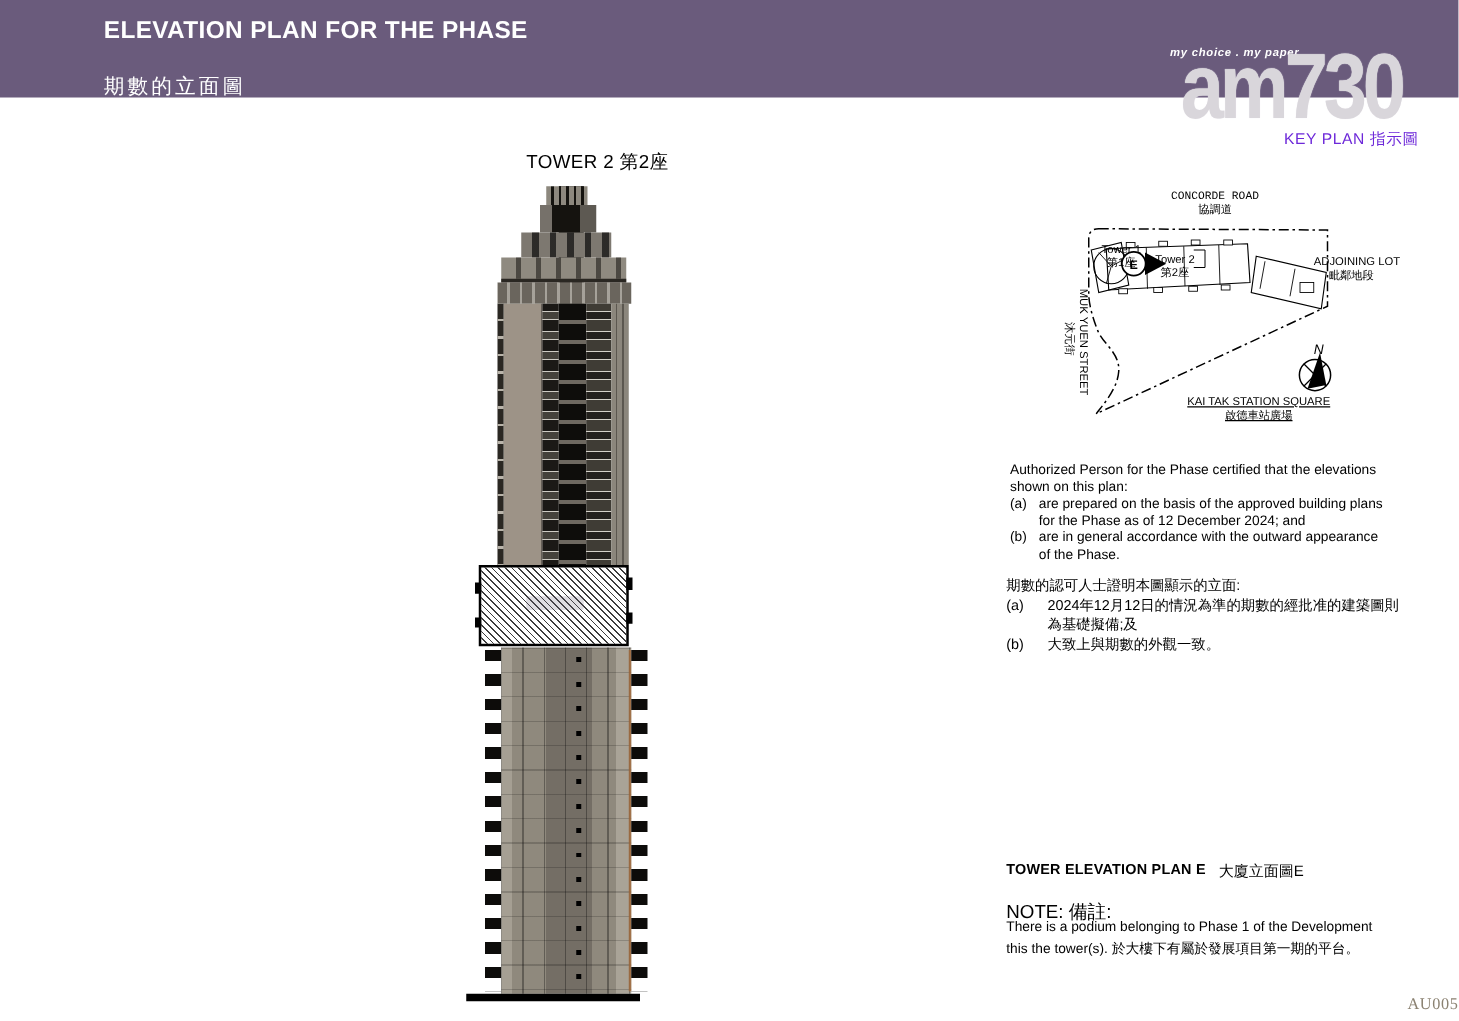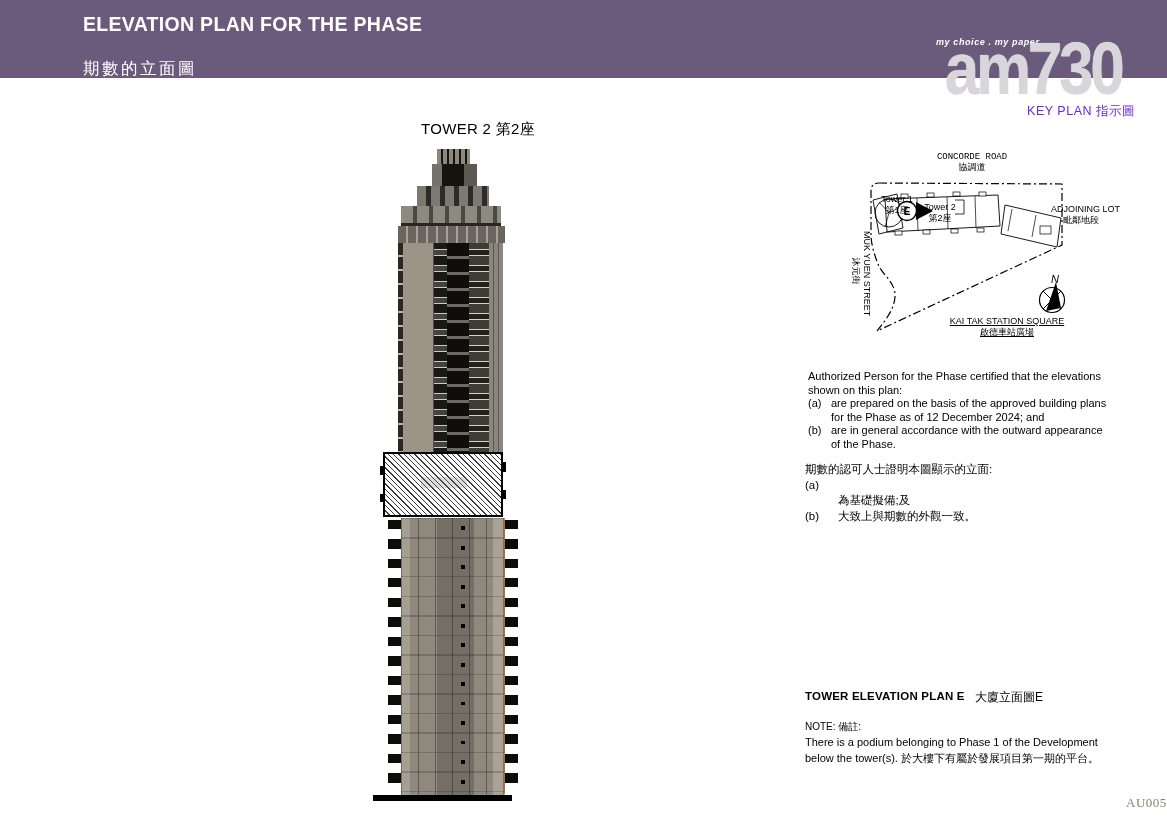--- a/index.html
+++ b/index.html
@@ -89,21 +89,21 @@
   #cert-en { left:808px; top:370px; width:370px; }
   #cert-en .row { display:flex; }
   #cert-en .tag { width:23px; flex:none; }
   #cert-en .cont { padding-left:23px; }
   #cert-zh { left:805px; top:462px; width:370px; font-size:11.5px; line-height:15.5px; }
   #cert-zh .row { display:flex; }
   #cert-zh .tag { width:33px; flex:none; }
   #cert-zh .cont { padding-left:33px; }
   #plan-caption-en { left:805px; top:690px; font-size:11.5px; font-weight:bold; letter-spacing:.2px; }
   #plan-caption-zh { left:975px; top:689px; font-size:12px; }
-  #note-label { left:805px; top:720px; font-size:10px; }
+  #note-label { left:805px; top:720px; font-size:15px; }
   #note-line1 { left:805px; top:736px; font-size:11px; }
   #note-line2 { left:805px; top:751px; font-size:11px; }
   #page-code { left:1126px; top:795px; font-size:13px; font-family:"Liberation Serif", serif; color:#8b8272; letter-spacing:.5px; }
 </style>
 </head>
 <body>
 
 <div id="page">
 
   <div class="abs" id="header-bar"></div>
@@ -225,28 +225,29 @@
       <span class="tag">(b)</span>
       <span>are in general accordance with the outward appearance</span>
     </div>
     <div class="cont">of the Phase.</div>
   </div>
 
   <div class="abs" id="cert-zh">
     <div>期數的認可人士證明本圖顯示的立面:</div>
     <div class="row">
       <span class="tag">(a)</span>
+      <span>2024年12月12日的情況為準的期數的經批准的建築圖則</span>
     </div>
     <div class="cont">為基礎擬備;及</div>
     <div class="row">
       <span class="tag">(b)</span>
       <span>大致上與期數的外觀一致。</span>
     </div>
   </div>
 
   <div class="abs" id="plan-caption-en">TOWER ELEVATION PLAN E</div>
   <div class="abs" id="plan-caption-zh">大廈立面圖E</div>
   <div class="abs" id="note-label">NOTE: 備註:</div>
   <div class="abs" id="note-line1">There is a podium belonging to Phase 1 of the Development</div>
-  <div class="abs" id="note-line2">below the tower(s). 於大樓下有屬於發展項目第一期的平台。</div>
+  <div class="abs" id="note-line2">this the tower(s). 於大樓下有屬於發展項目第一期的平台。</div>
   <div class="abs" id="page-code">AU005</div>
 
 </div>
 
 </body></html>

